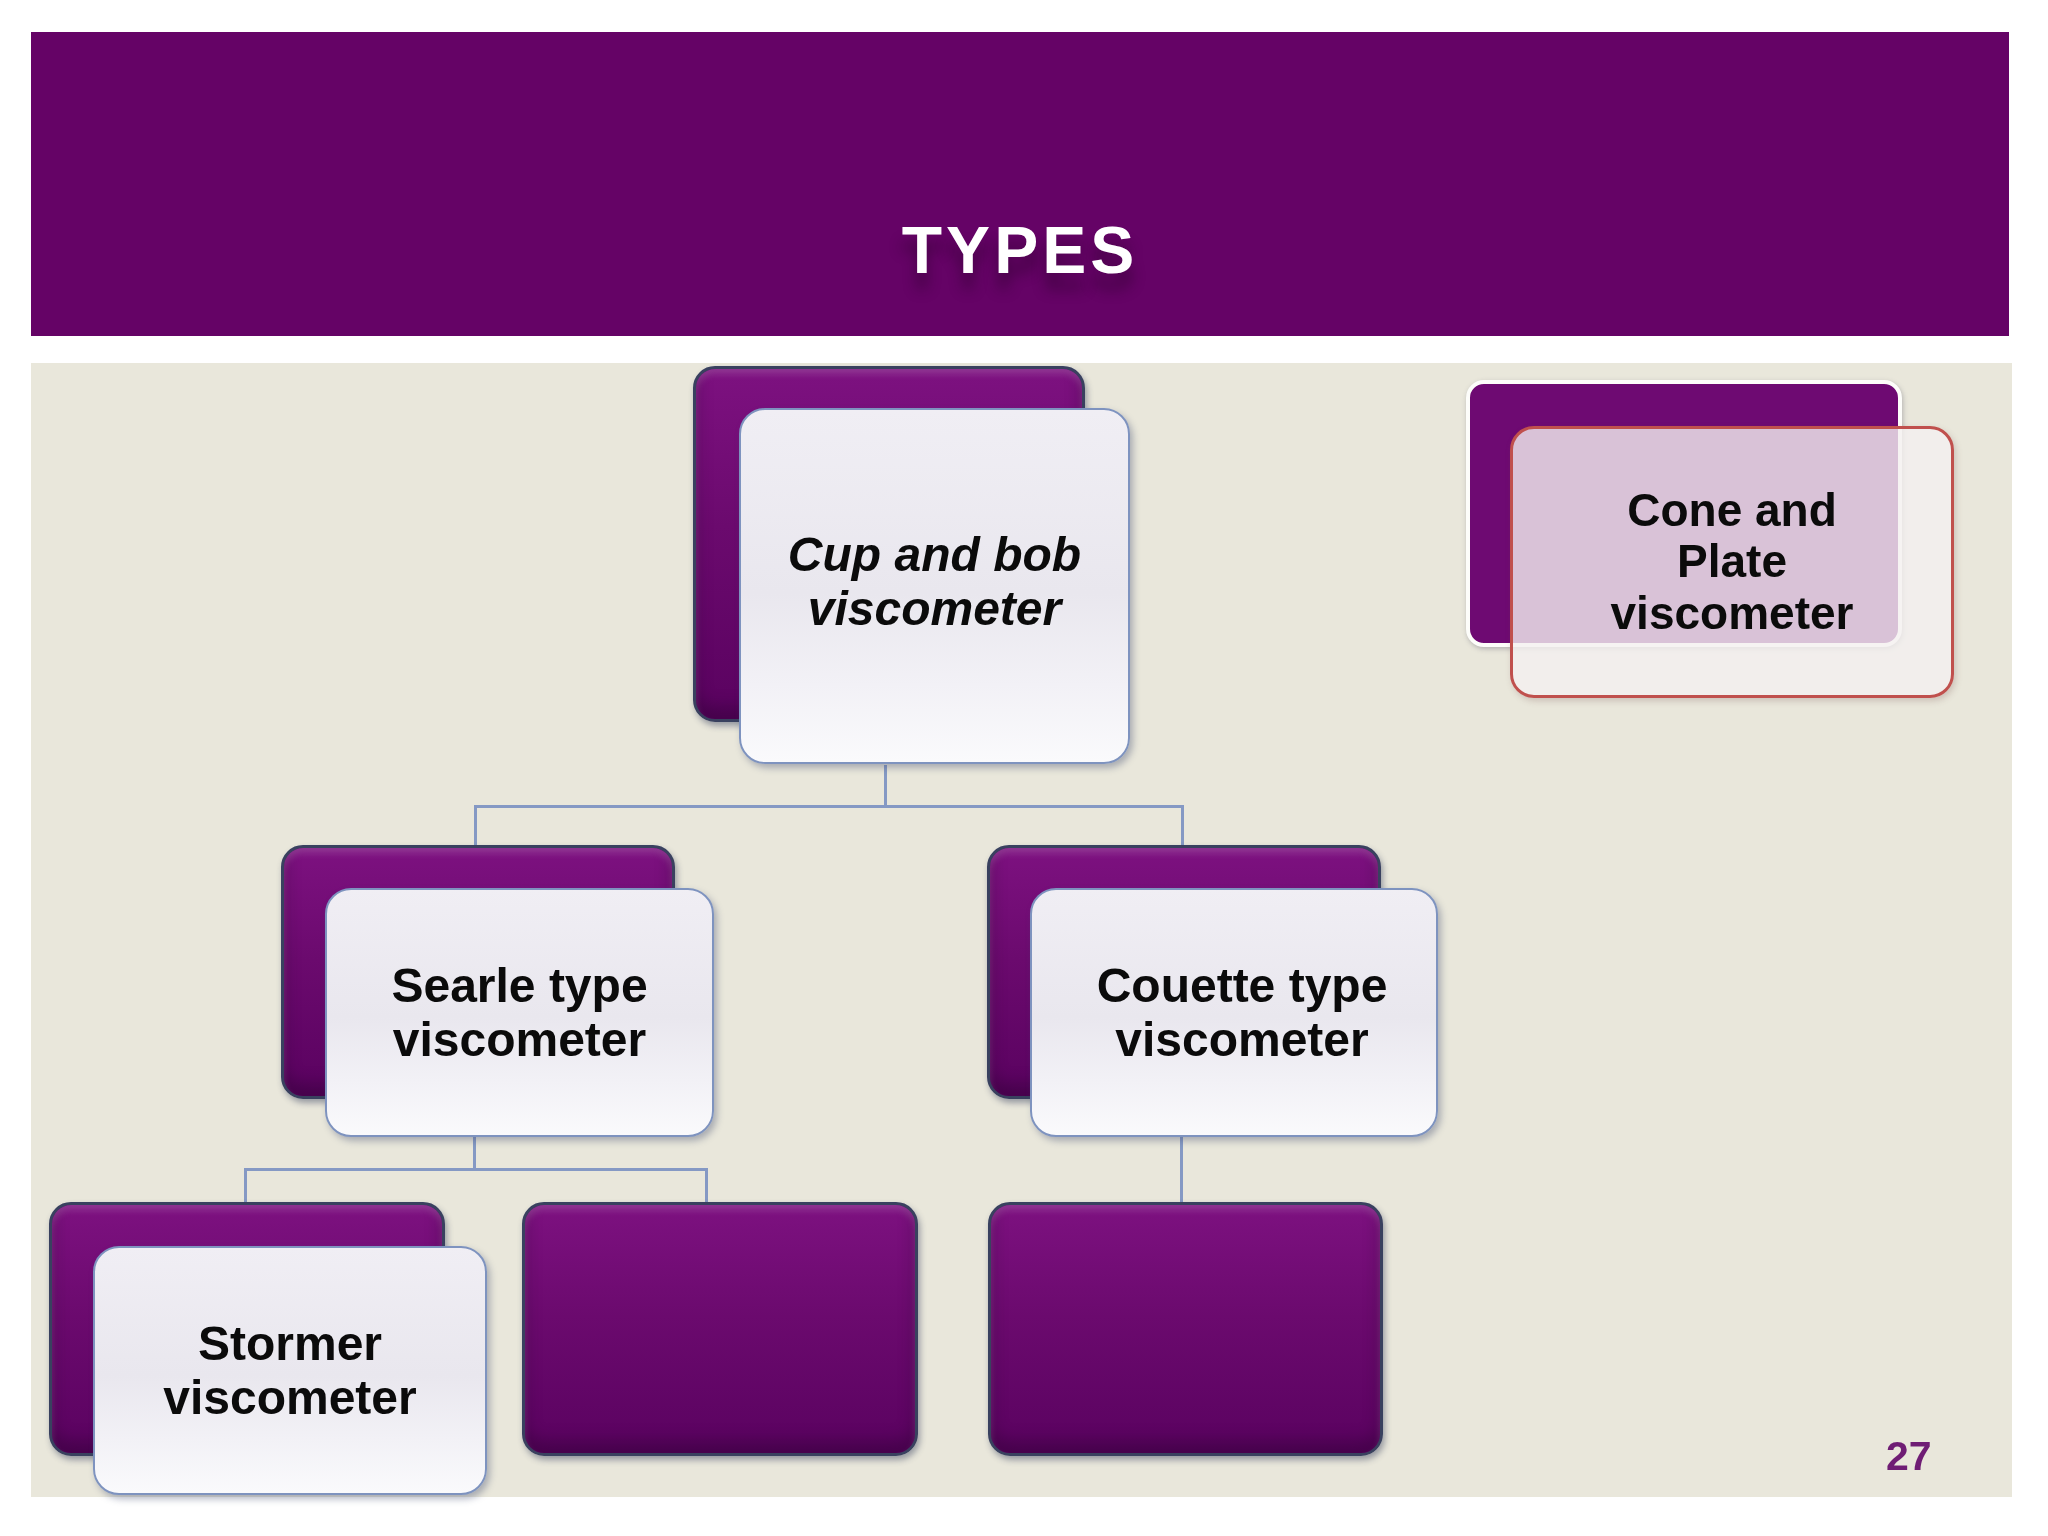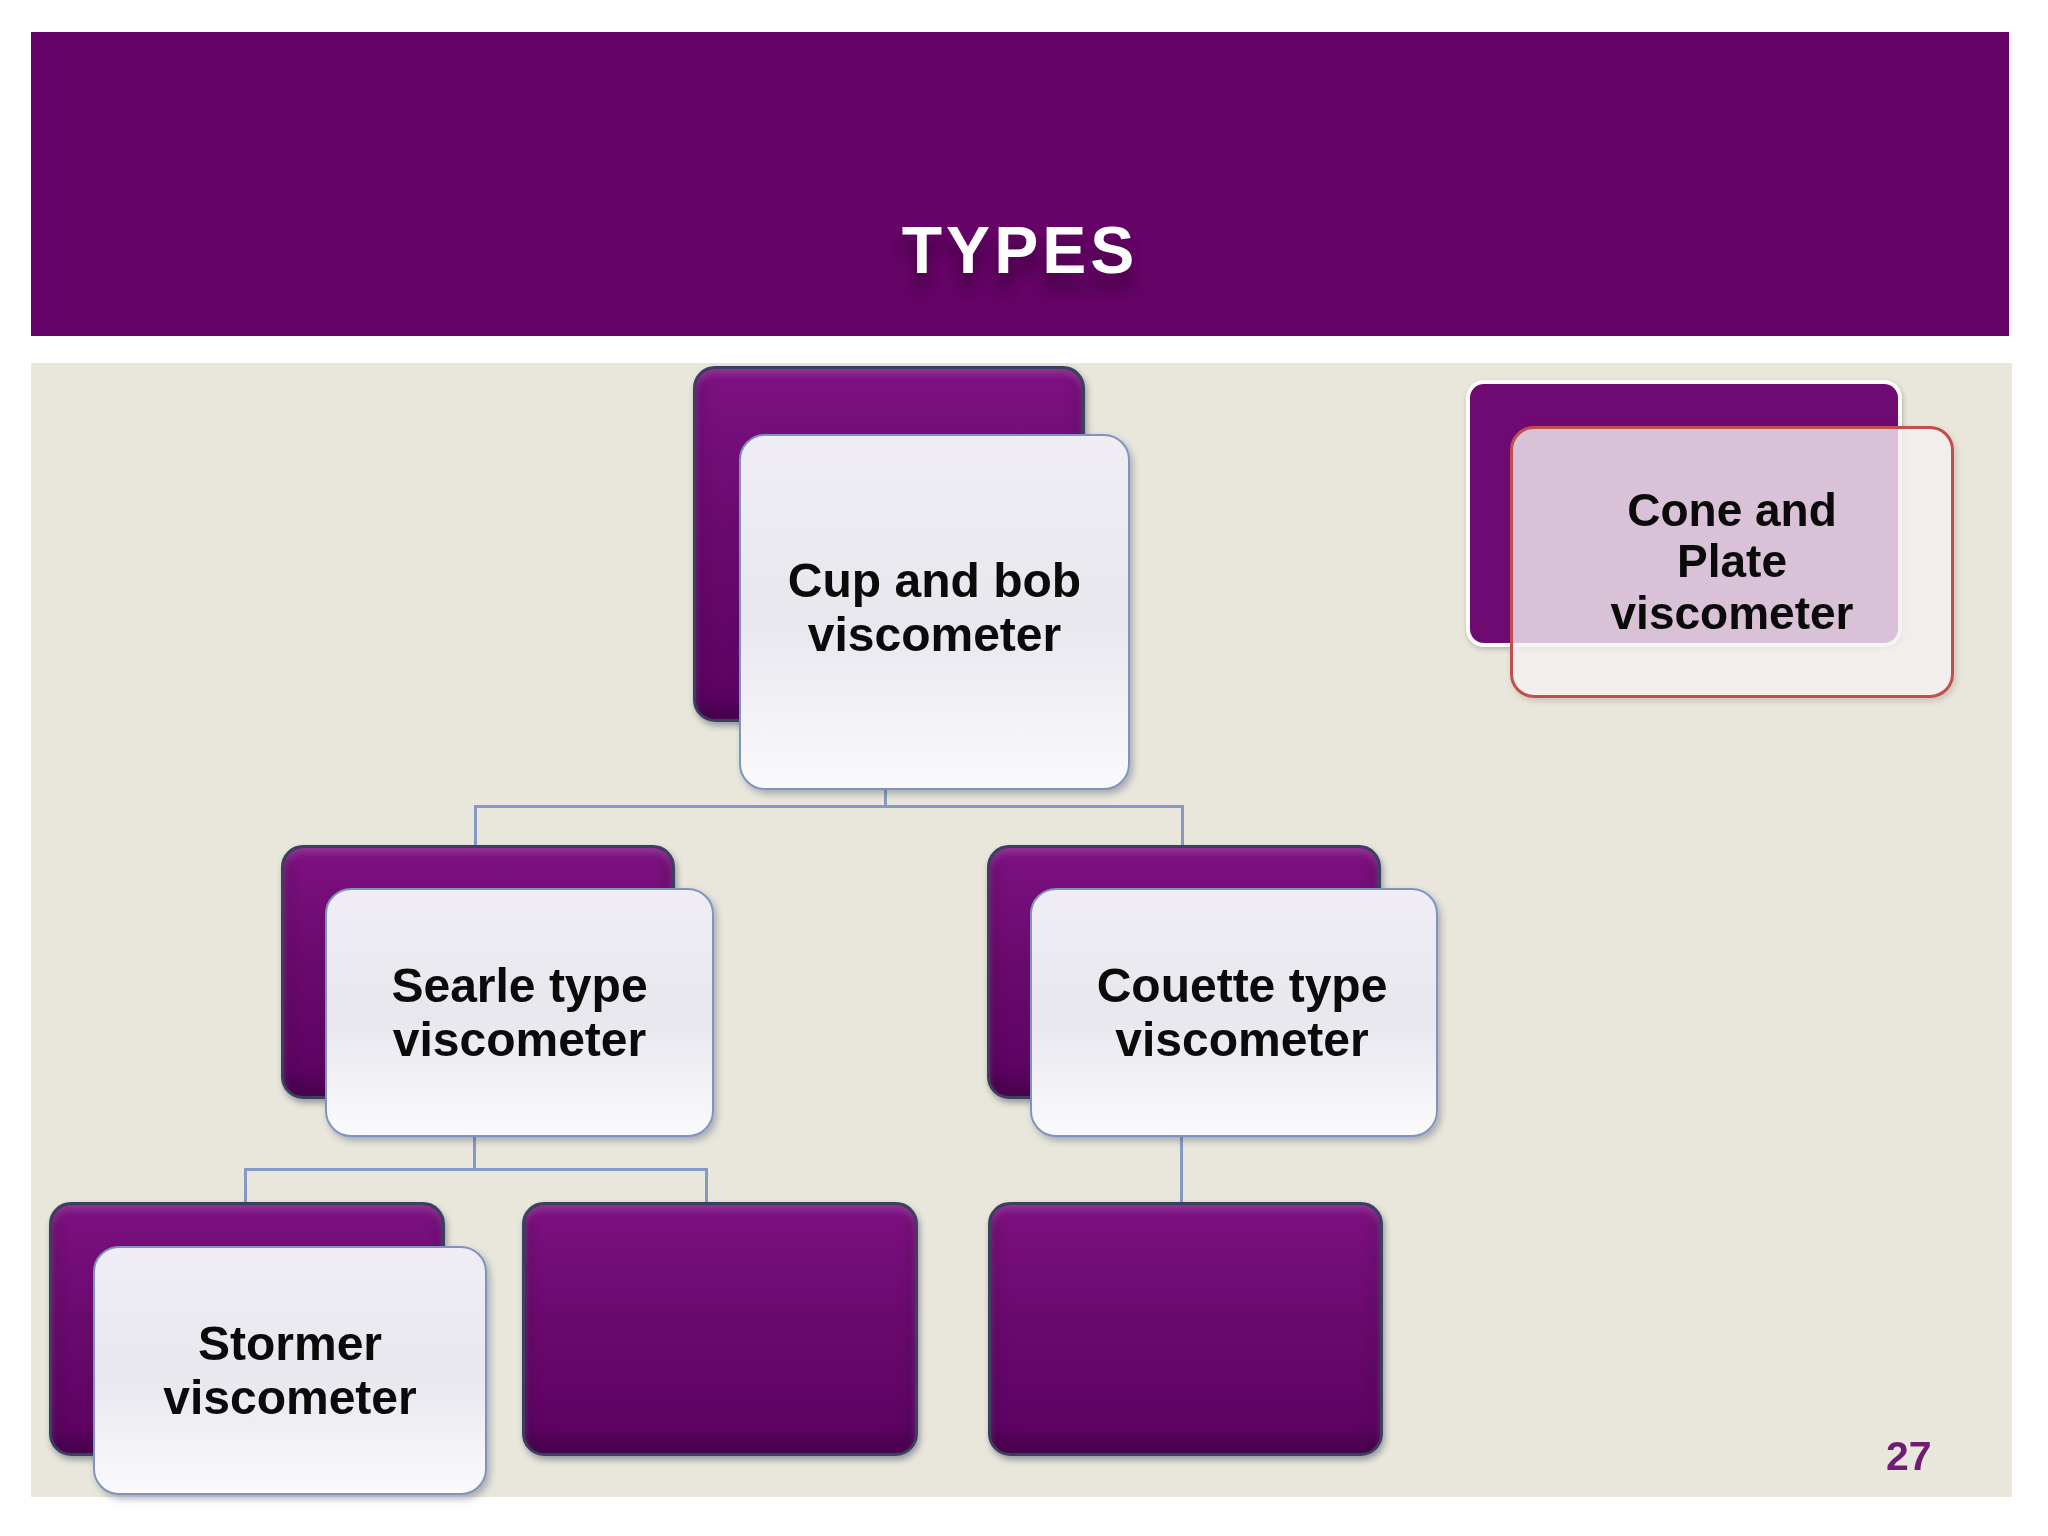--- a/index.html
+++ b/index.html
@@ -69,21 +69,21 @@
     box-shadow:2px 3px 6px rgba(120,80,80,0.25);
     display:flex;align-items:center;justify-content:center;
     text-align:center;
   }
   .cone-card .label{
     color:#0B0B0B;font-weight:bold;font-size:46px;line-height:1.12;
     max-width:270px;
   }
   
   .cup-purple{left:693px;top:366px;width:386px;height:350px;}
-  .cup-card{left:739px;top:434px;width:387px;height:352px;}
+  .cup-card{left:739px;top:408px;width:387px;height:352px;font-style:italic;}
   .cup-card .label{max-width:330px;padding-bottom:8px;}
 
   .cone-purple{left:1466px;top:380px;width:428px;height:259px;}
   .cone-card{left:1510px;top:426px;width:438px;height:266px;}
 
   .searle-purple{left:281px;top:845px;width:388px;height:248px;}
   .searle-card{left:325px;top:888px;width:385px;height:245px;}
 
   .couette-purple{left:987px;top:845px;width:388px;height:248px;}
   .couette-card{left:1030px;top:888px;width:388px;height:245px;padding-left:16px;}

